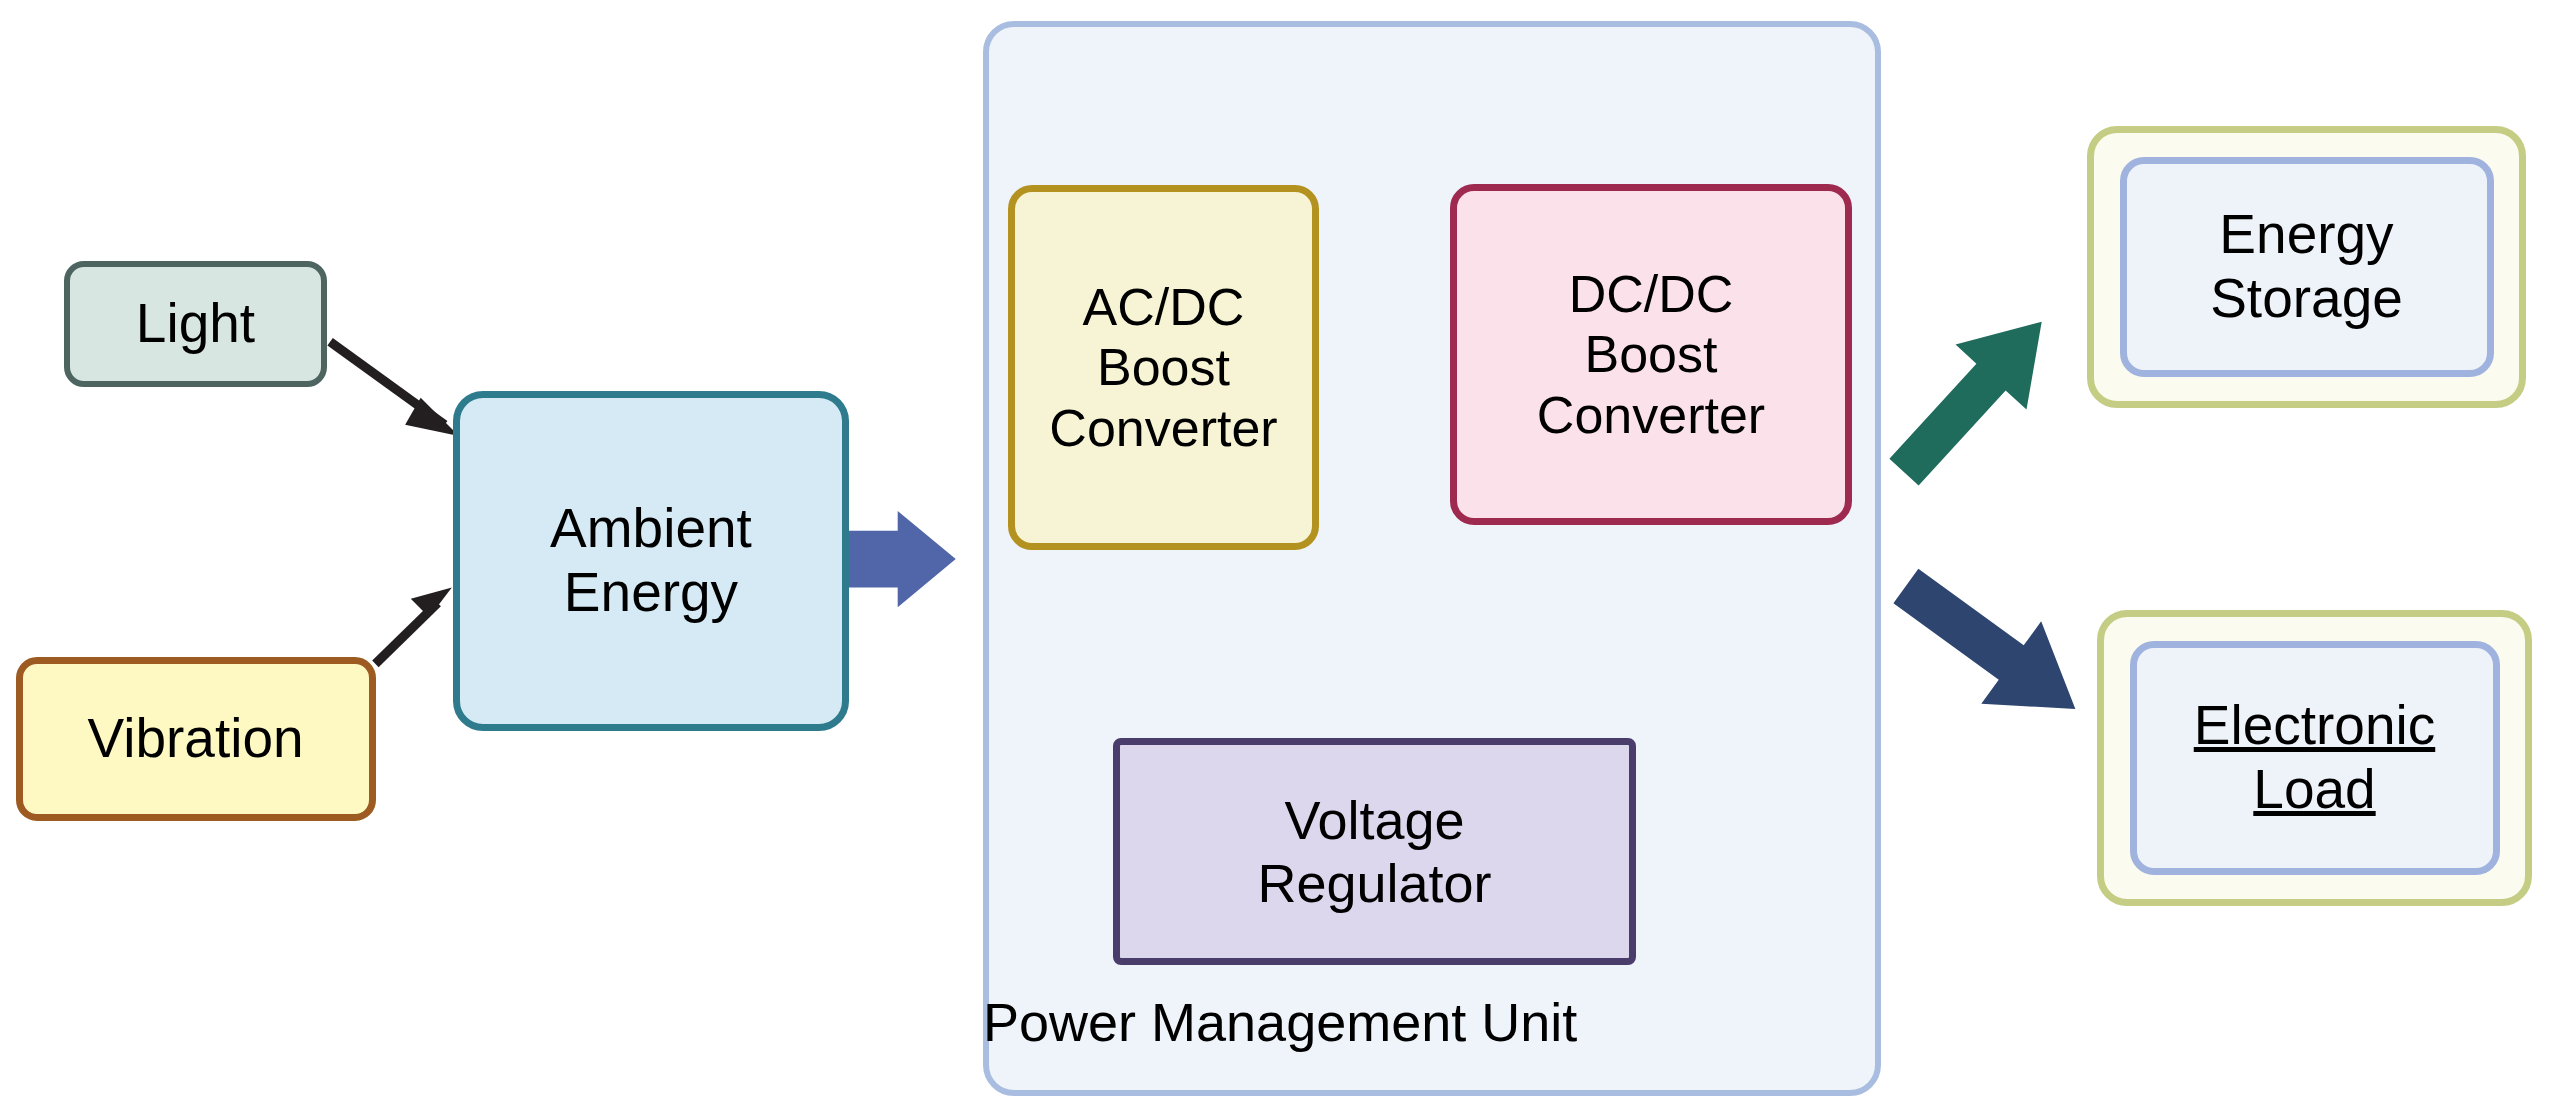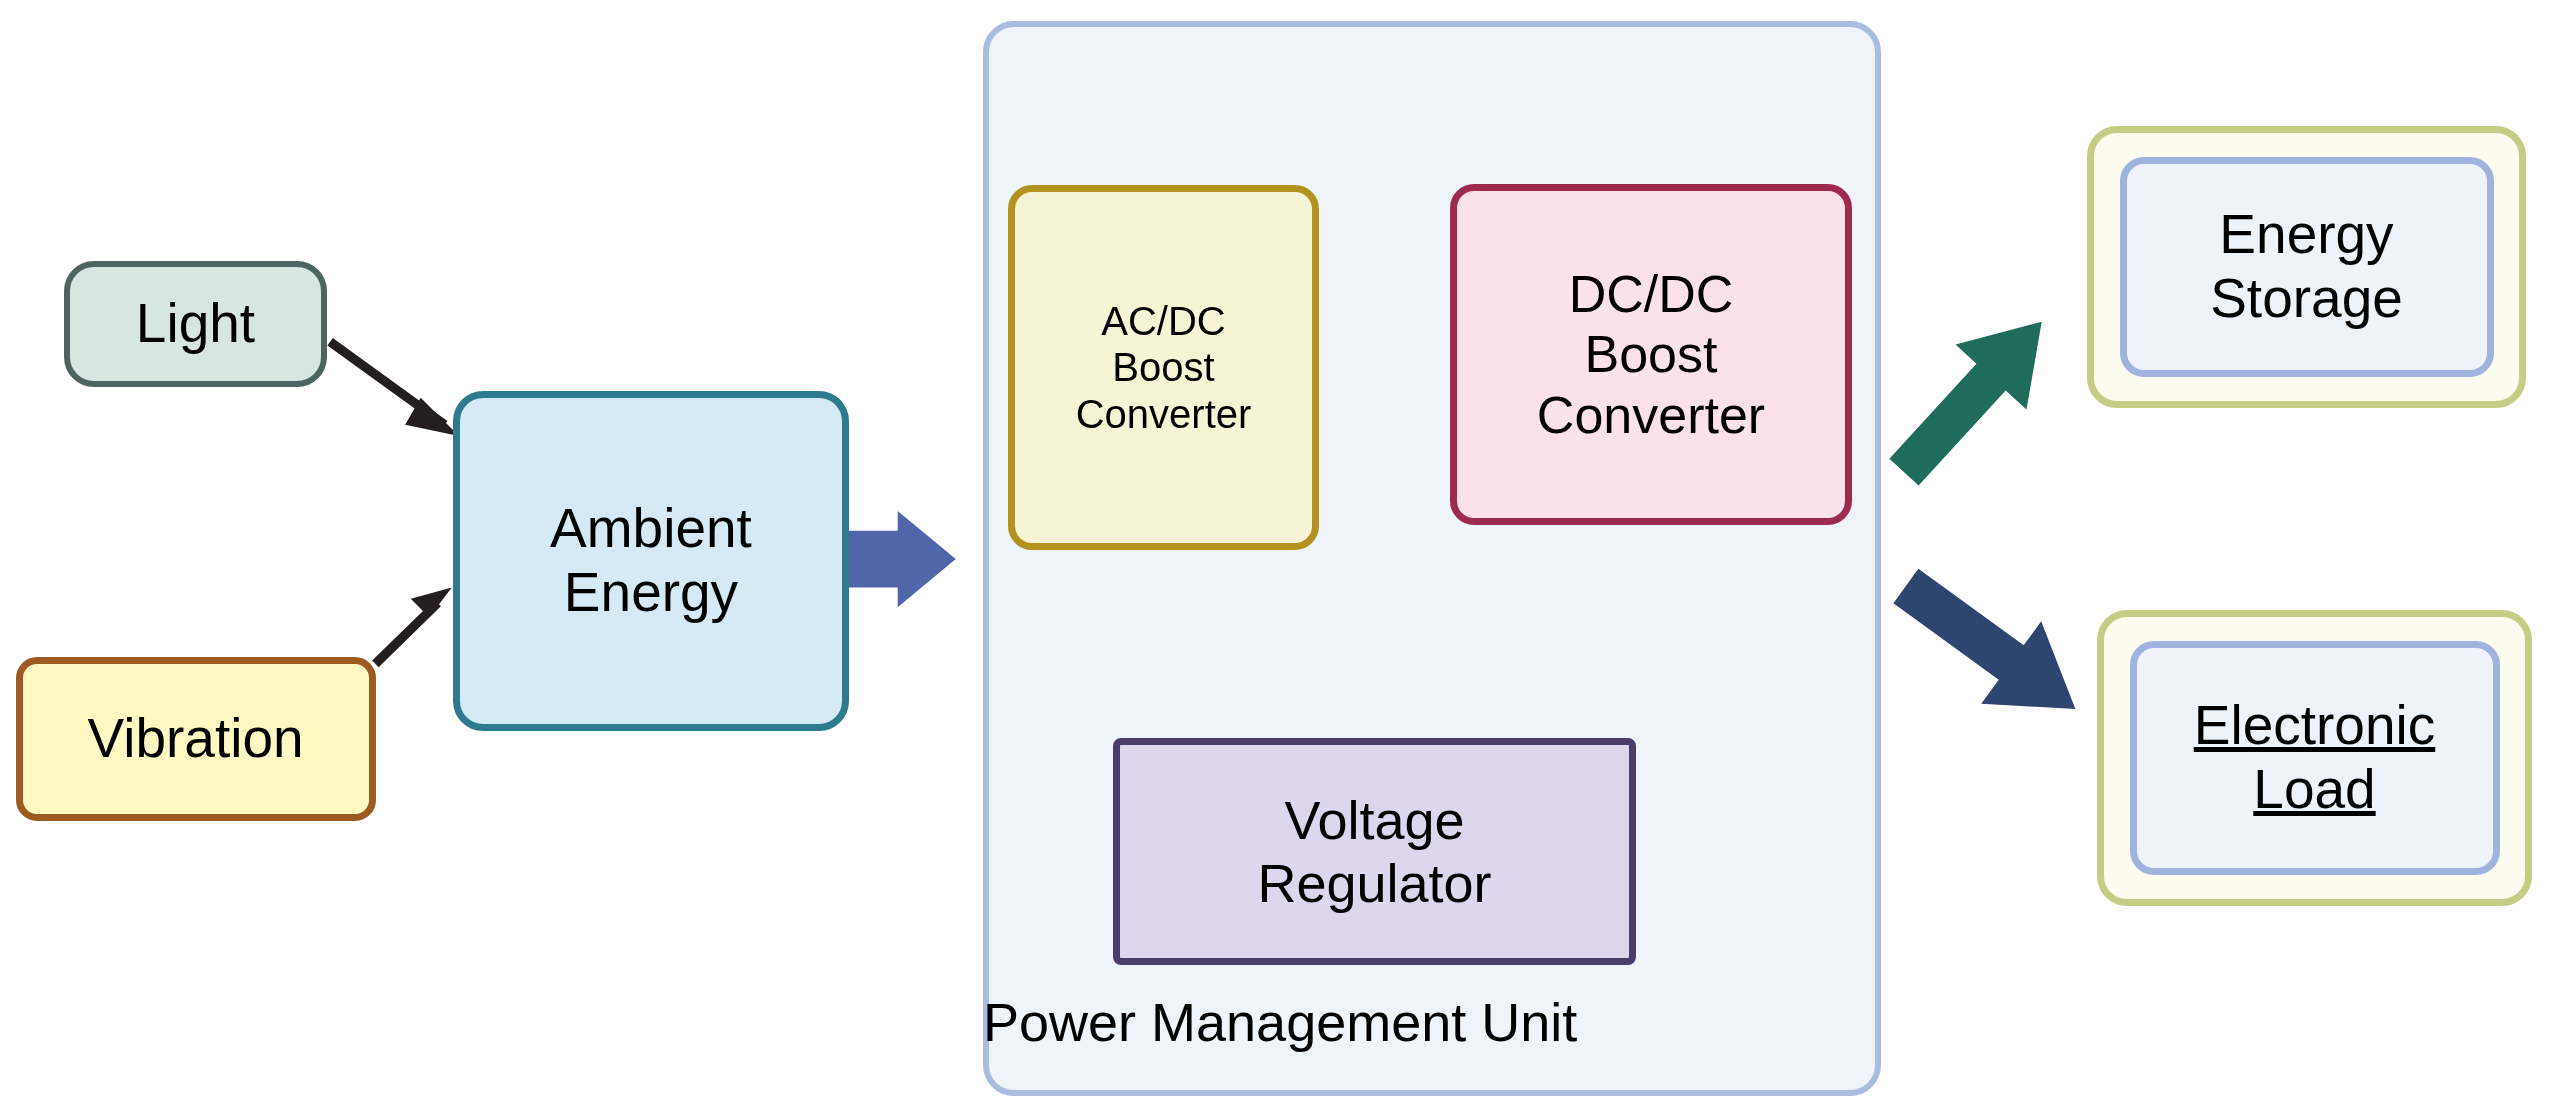--- a/index.html
+++ b/index.html
@@ -38,21 +38,21 @@
     white-space: pre-line;
     z-index: 3;
   }
 
   
   #node-light {
     left: 64px;  top: 261px;
     width: 263px; height: 126px;
     background: #d8e6e2;
     border: 6.4px solid #4d6460;
-    border-radius: 30px;
+    border-radius: 20px;
     font-size: 55px;
   }
   #node-vibration {
     left: 15.6px;  top: 657px;
     width: 360px; height: 164px;
     background: #fef9c3;
     border: 7px solid #9d5b22;
     border-radius: 21px;
     font-size: 55px;
   }
@@ -86,21 +86,21 @@
     z-index: 4;
   }
 
   
   #node-acdc {
     left: 1008px; top: 185px;
     width: 311px; height: 365px;
     background: #f7f4d5;
     border: 7px solid #b3921f;
     border-radius: 24px;
-    font-size: 40px;
+    font-size: 52px;
     z-index: 3;
   }
   #node-dcdc {
     left: 1450px; top: 184px;
     width: 402px; height: 341px;
     background: #fbe2ea;
     border: 7px solid #9e2a4f;
     border-radius: 24px;
     font-size: 52px;
     z-index: 3;

